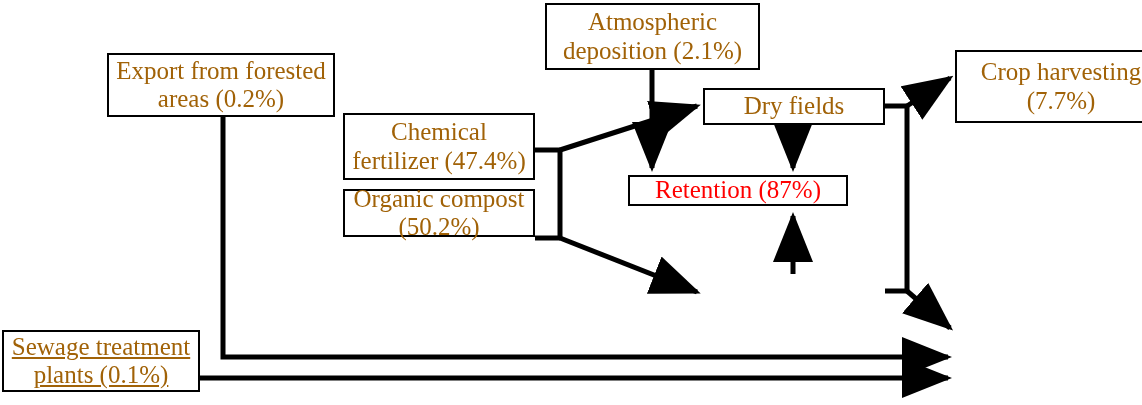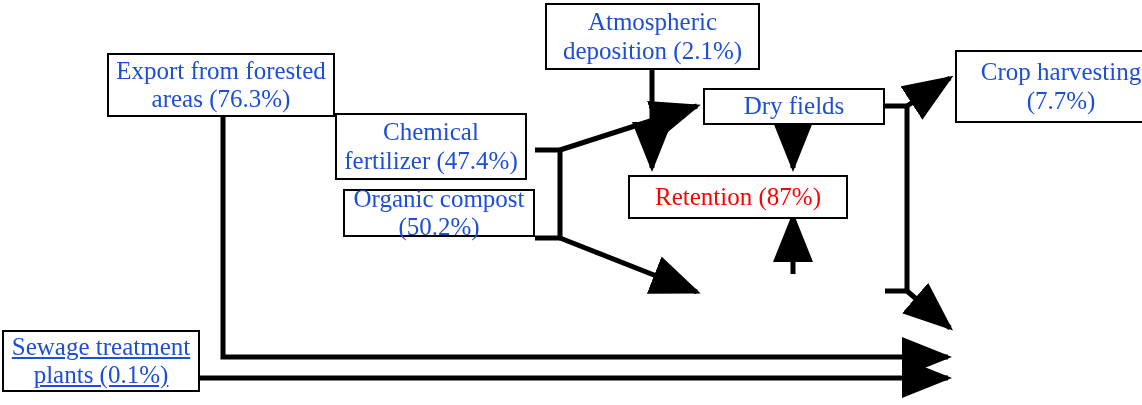--- a/index.html
+++ b/index.html
@@ -27,21 +27,21 @@
   .node {
     position: absolute;
     box-sizing: border-box;
     border: 2px solid #000000;
     background: #ffffff;
     display: flex;
     align-items: center;
     justify-content: center;
     text-align: center;
     line-height: 1.14;
-    color: #1d4ed8;
+    color: #a16207;
     font-size: 25px;
     z-index: 5;
     padding: 0 4px;
   }
   .node .node-label {
     display: block;
     width: 100%;
     white-space: pre-line;
   }
   .node.retention {
@@ -105,24 +105,24 @@
       <path d="M223,117 L223,357 L948,357" stroke="#000000" stroke-width="5" fill="none" marker-end="url(#arrowhead)"></path>
     </g>
 
     <g>
       <path d="M200,378 L948,378" stroke="#000000" stroke-width="5" fill="none" marker-end="url(#arrowhead)"></path>
     </g>
   </svg>
 
   <div class="node" style="left:107px; top:53px; width:228px; height:64px;">
     <span class="node-label">Export from forested
-areas (76.3%)</span>
+areas (0.2%)</span>
   </div>
 
-  <div class="node" style="left:335px; top:113px; width:192px; height:67px;">
+  <div class="node" style="left:343px; top:113px; width:192px; height:67px;">
     <span class="node-label">Chemical
 fertilizer (47.4%)</span>
   </div>
 
   <div class="node" style="left:343px; top:189px; width:192px; height:48px;">
     <span class="node-label">Organic compost
 (50.2%)</span>
   </div>
 
   <div class="node" style="left:545px; top:3px; width:215px; height:67px;">
@@ -133,21 +133,21 @@
   <div class="node" style="left:2px; top:330px; width:198px; height:62px;text-decoration:underline;">
     <span class="node-label">Sewage treatment
 plants (0.1%)</span>
   </div>
 
   <div class="node" style="left:703px; top:88px; width:182px; height:37px;text-align:center;">
     <span class="node-label">Dry fields</span>
   </div>
 
 
-  <div class="node retention" style="left:628px; top:175px; width:220px; height:44px;">
+  <div class="node retention" style="left:628px; top:175px; width:220px; height:31px;">
     <span class="node-label">Retention (87%)</span>
   </div>
 
   <div class="node" style="left:955px; top:50px; width:212px; height:73px;">
     <span class="node-label">Crop harvesting
 (7.7%)</span>
   </div>
 
 
 </div>

